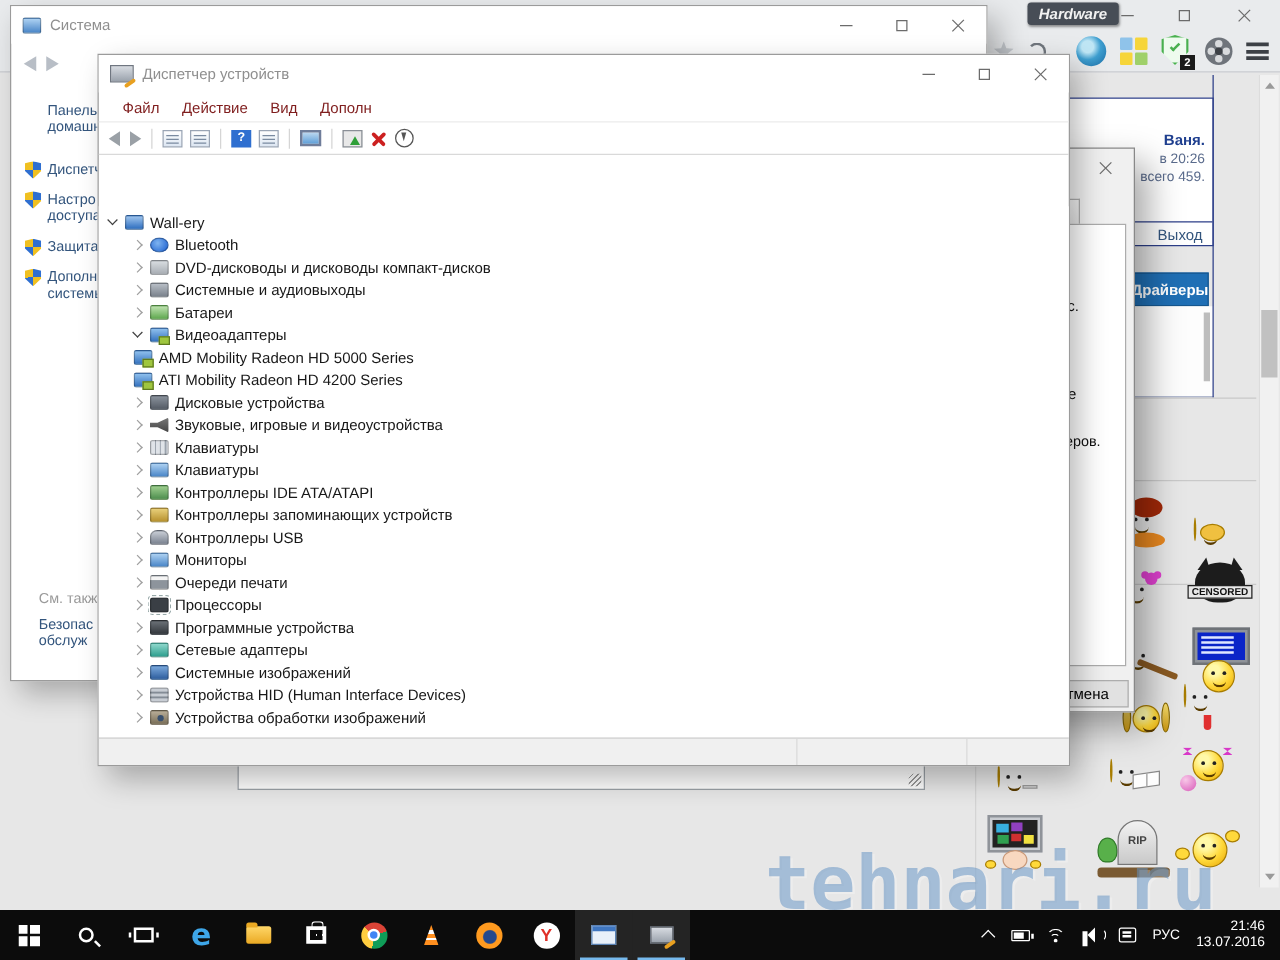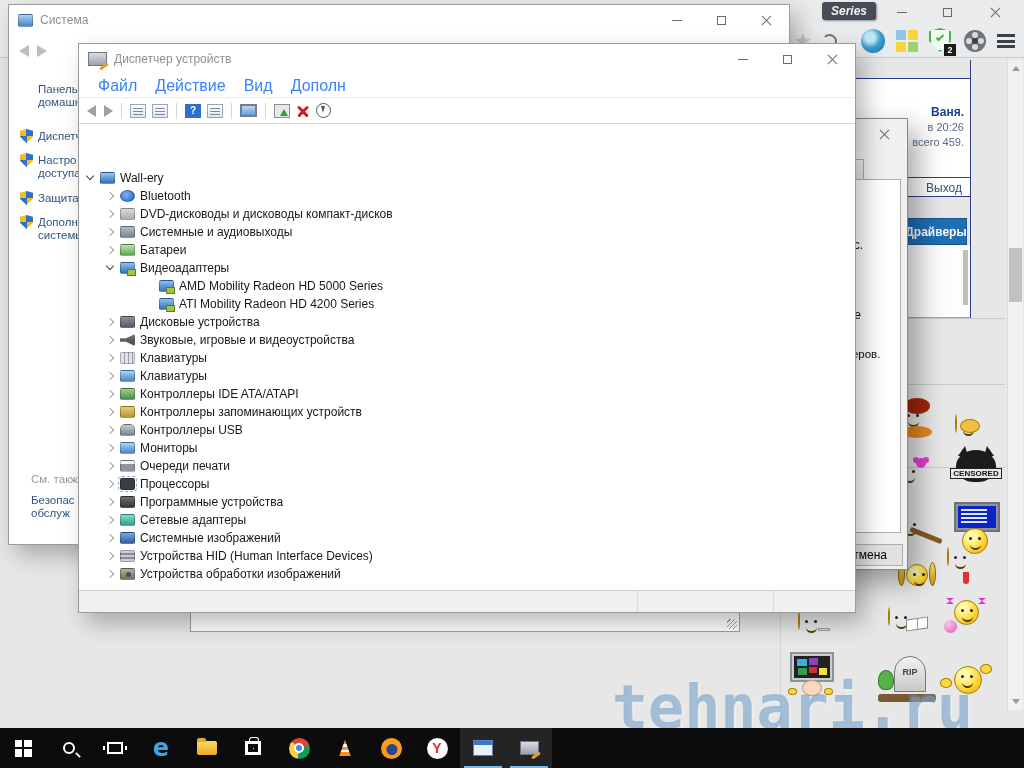--- a/index.html
+++ b/index.html
@@ -102,41 +102,41 @@
   .babymon .head { position:absolute; left:16px; top:28px; width:20px; height:16px; border-radius:50%; background:#f8d8c0; border:1px solid #c89878; }
 
   
   .sysnav { position:absolute; left:10px; top:34px; width:70px; height:24px; display:flex; align-items:center; gap:8px; color:#b0b6bc; font-size:16px; }
   .side-item { position:absolute; font-size:11.5px; color:#33557d; line-height:13px; }
   .side-item.muted { color:#9a9a9a; }
   .uac { position:absolute; width:13px; height:14px; clip-path:polygon(50% 0,100% 12%,100% 55%,50% 100%,0 55%,0 12%); background:conic-gradient(#2f6fd0 0 25%, #f0c020 0 50%, #2f6fd0 0 75%, #f0c020 0); }
 
   
   .menubar { height:24px; display:flex; align-items:center; gap:0; padding-left:10px; border-bottom:1px solid #ececec; }
-  .menubar span { font-size:16px; color:#3b82f6; padding:0 9px; }
+  .menubar span { font-size:12px; color:#7f1d1d; padding:0 9px; }
   .toolbar { height:26px; display:flex; align-items:center; gap:6px; padding-left:8px; border-bottom:1px solid #d9d9d9; }
   .tb-sep { width:1px; height:16px; background:#d5d5d5; margin:0 2px; }
   .arr { width:0; height:0; border-top:6px solid transparent; border-bottom:6px solid transparent; position:relative; }
   .arr.back { border-right:9px solid #9aa0a6; margin-right:2px; }
   .arr.fwd  { border-left:9px solid #9aa0a6; }
   .tb-ic { width:16px; height:14px; border:1px solid #9aa5b5; background:linear-gradient(#fff,#dce6f2); position:relative; }
   .tb-ic.lines::before { content:""; position:absolute; left:2px; top:3px; width:10px; height:1px; background:#7a8aa0; box-shadow:0 3px 0 #7a8aa0, 0 6px 0 #7a8aa0; }
   .tb-help { width:16px; height:14px; background:#2f6fd0; color:#fff; font-size:10px; font-weight:bold; display:flex; align-items:center; justify-content:center; }
   .tb-mon { width:17px; height:13px; border:2px solid #6f7d9a; background:linear-gradient(#bcd8f0,#5f9fd8); }
   .tb-drv { width:16px; height:14px; border:1px solid #8a8f96; background:#e8e8e8; position:relative; }
   .tb-drv::after { content:""; position:absolute; right:1px; bottom:1px; border-left:4px solid transparent; border-right:4px solid transparent; border-bottom:7px solid #2f9f38; }
   .tb-x { position:relative; width:14px; height:14px; }
   .tb-x::before,.tb-x::after { content:""; position:absolute; left:0; top:6px; width:14px; height:2.5px; background:#cc2020; border-radius:2px; }
   .tb-x::before{transform:rotate(45deg);} .tb-x::after{transform:rotate(-45deg);}
   .tb-dis { width:15px; height:15px; border:1.5px solid #555; border-radius:50%; position:relative; }
   .tb-dis::after { content:""; position:absolute; left:4px; top:2px; border-left:2px solid transparent; border-right:2px solid transparent; border-top:7px solid #555; }
 
   .tree { position:absolute; left:0; right:0; top:121px; bottom:22px; background:#fff; overflow:hidden; padding-top:4px; }
   .trow { height:18px; display:flex; align-items:center; gap:5px; font-size:12px; color:#181818; }
-  .lvl0 { padding-left:6px; } .lvl1 { padding-left:26px; } .lvl2 { padding-left:80px; }
+  .lvl0 { padding-left:6px; } .lvl1 { padding-left:26px; } .lvl2 { padding-left:28px; }
   .chev { width:10px; height:10px; position:relative; flex:0 0 10px; }
   .chev::before { content:""; position:absolute; left:2px; top:2px; width:5px; height:5px; border-right:1.2px solid #a0a0a0; border-bottom:1.2px solid #a0a0a0; transform:rotate(-45deg); }
   .chev.exp::before { border-color:#404040; transform:rotate(45deg); left:2px; top:0; }
   .ti { width:15px; height:12px; flex:0 0 15px; border-radius:2px; border:1px solid rgba(0,0,0,.25); }
   .i-computer { background:linear-gradient(#9fc5ee,#2f6fc0); }
   .i-bluetooth { border-radius:50%; background:radial-gradient(circle at 40% 35%, #7fb4f0, #1b5fd0); }
   .i-disc-drive { background:linear-gradient(#d8dce0,#a8aeb4); }
   .i-audio-jack { background:linear-gradient(#b8bec6,#7a828c); }
   .i-battery { background:linear-gradient(#bfe3b0,#5fa84f); }
   .i-display { background:linear-gradient(#8fc0ee,#3572be); position:relative; }
@@ -223,21 +223,21 @@
   .tr-ac { width:14px; height:12px; border:1.5px solid #fff; border-radius:2px; position:relative; }
   .tr-ac::before { content:""; position:absolute; left:2px; top:2px; width:7px; height:1.5px; background:#fff; box-shadow:0 3px 0 #fff; }
   .tr-lang { font-size:11px; }
   .tr-clock { font-size:11px; text-align:right; line-height:13px; }
 </style>
 </head>
 <body>
 
 <div class="browser">
   <div class="br-chrome">
-    <div class="stringy">Series</div>
+    <div class="stringy">Hardware</div>
     <div class="br-btn" style="left:885px">
         <span class="g-min"></span>
       </div>
     <div class="br-btn" style="left:930px">
         <span class="g-max"></span>
       </div>
     <div class="br-btn" style="left:978px">
         <span class="g-close"></span>
       </div>
     <div class="br-tools">
@@ -653,13 +653,31 @@
     </div>
   <div class="tb-app">
       <span class="ic-yandex">Y</span>
     </div>
   <div class="tb-app active">
       <span class="ic-cpanel"></span>
     </div>
   <div class="tb-app active">
       <span class="ic-devmgr"></span>
     </div>
+  <div class="tray">
+    <span class="tr-chev"></span>
+    <span class="tr-batt"></span>
+    <span class="tr-wifi">
+        <i></i>
+        <i></i>
+        <i></i>
+      </span>
+    <span class="tr-vol">
+        <i></i>
+      </span>
+    <span class="tr-ac"></span>
+    <span class="tr-lang">РУС</span>
+    <span class="tr-clock">
+      <div>21:46</div>
+      <div>13.07.2016</div>
+    </span>
+  </div>
 </div>
 
 </body></html>

